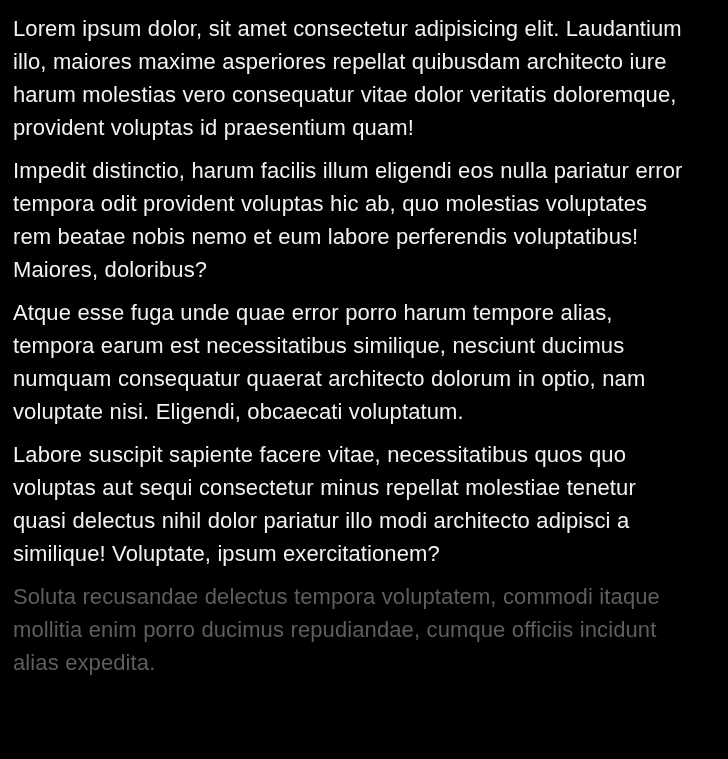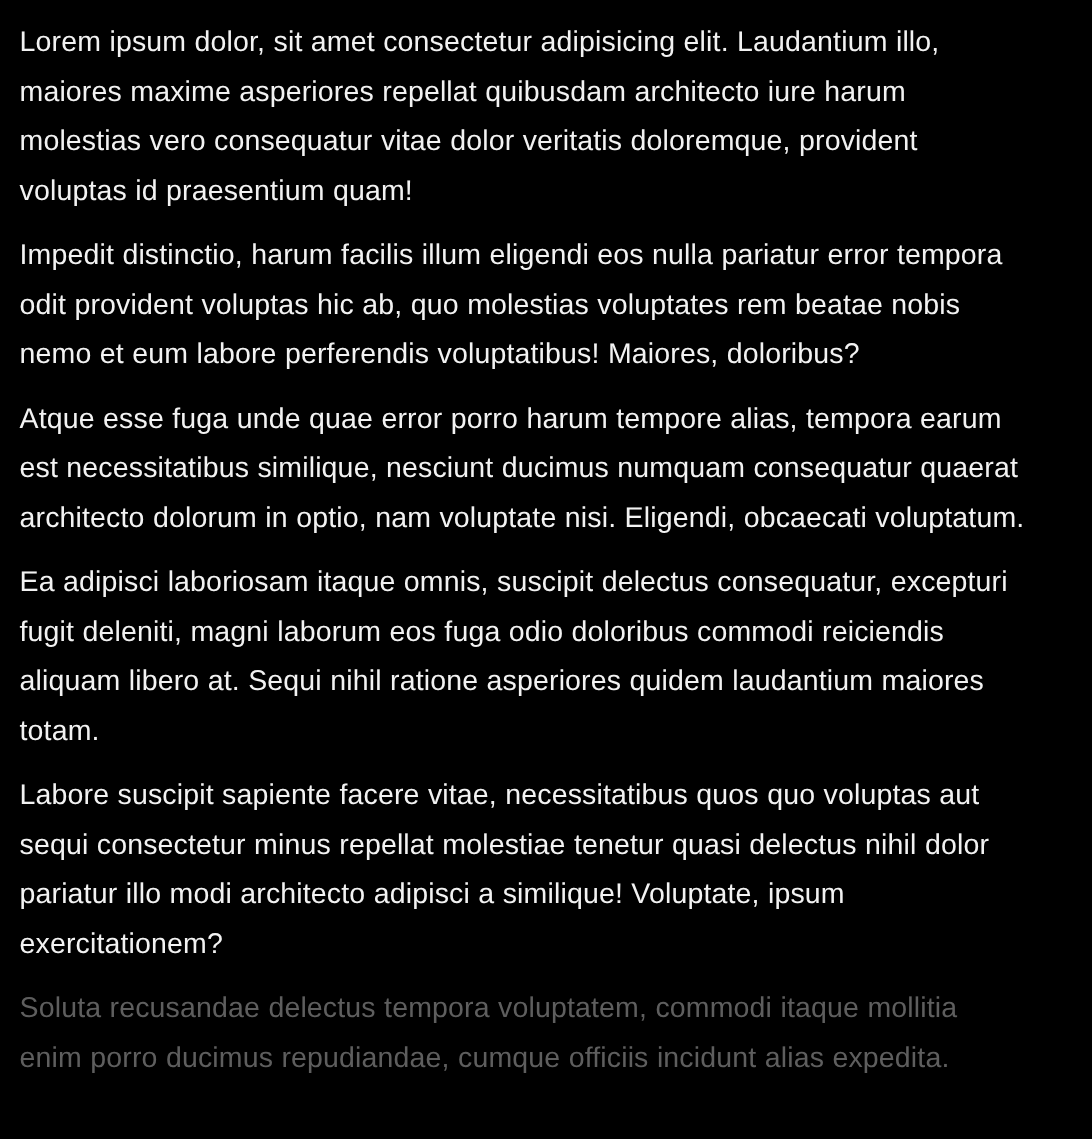--- a/index.html
+++ b/index.html
@@ -18,21 +18,21 @@
     position: relative;
     width: 728px;
     height: 759px;
     background: #000000;
     box-sizing: border-box;
     padding: 12px 32px 0 13px;
     overflow: hidden;
   }
   .para {
     margin: 0 0 10px 0;
-    font-size: 19px;
+    font-size: 22px;
     line-height: 33px;
     color: #f2f2f2;
     letter-spacing: 0.1px;
     word-spacing: 0.2px;
     max-width: 672px;
     -webkit-font-smoothing: antialiased;
   }
   .para:last-child {
     margin-bottom: 4px;
   }
@@ -44,19 +44,18 @@
 <body>
 
 <div id="article-root">
 
   <p class="para">Lorem ipsum dolor, sit amet consectetur adipisicing elit. Laudantium illo, maiores maxime asperiores repellat quibusdam architecto iure harum molestias vero consequatur vitae dolor veritatis doloremque, provident voluptas id praesentium quam!</p>
 
   <p class="para">Impedit distinctio, harum facilis illum eligendi eos nulla pariatur error tempora odit provident voluptas hic ab, quo molestias voluptates rem beatae nobis nemo et eum labore perferendis voluptatibus! Maiores, doloribus?</p>
 
   <p class="para">Atque esse fuga unde quae error porro harum tempore alias, tempora earum est necessitatibus similique, nesciunt ducimus numquam consequatur quaerat architecto dolorum in optio, nam voluptate nisi. Eligendi, obcaecati voluptatum.</p>
 
-  <p class="para">Ea adipisci laboriosam itaque omnis, suscipit delectus consequatur, excepturi fugit deleniti, magni laborum eos fuga odio doloribus commodi reiciendis aliquam libero at. Sequi nihil ratione asperiores quidem laudantium maiores totam.</p>
 
   <p class="para">Labore suscipit sapiente facere vitae, necessitatibus quos quo voluptas aut sequi consectetur minus repellat molestiae tenetur quasi delectus nihil dolor pariatur illo modi architecto adipisci a similique! Voluptate, ipsum exercitationem?</p>
 
   <p class="para faded">Soluta recusandae delectus tempora voluptatem, commodi itaque mollitia enim porro ducimus repudiandae, cumque officiis incidunt alias expedita.</p>
 
 </div>
 
 </body></html>

